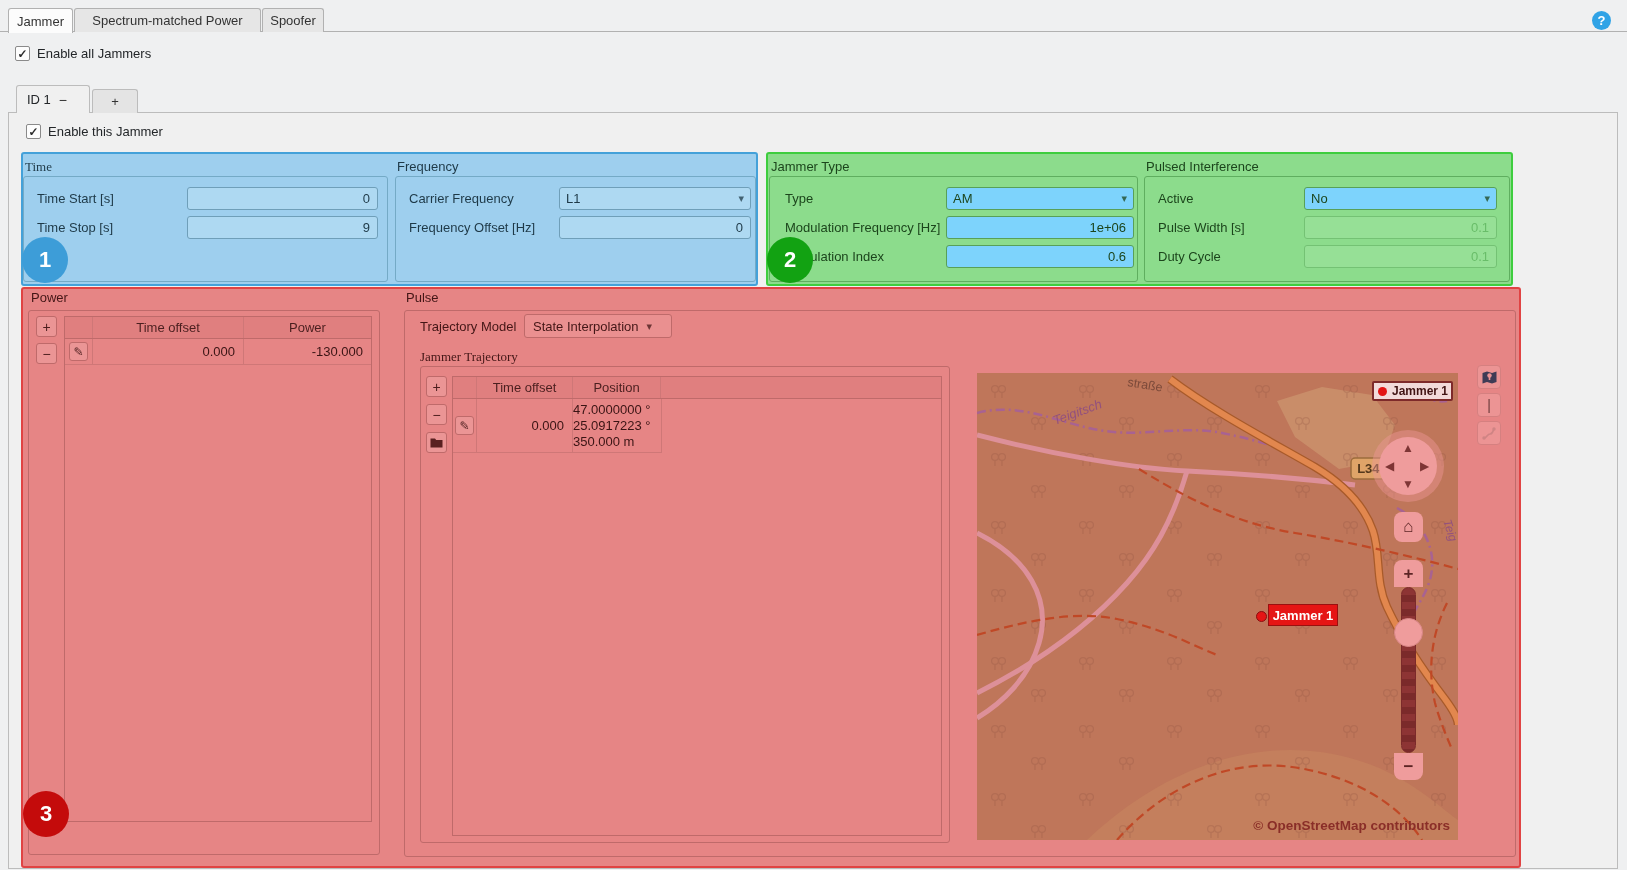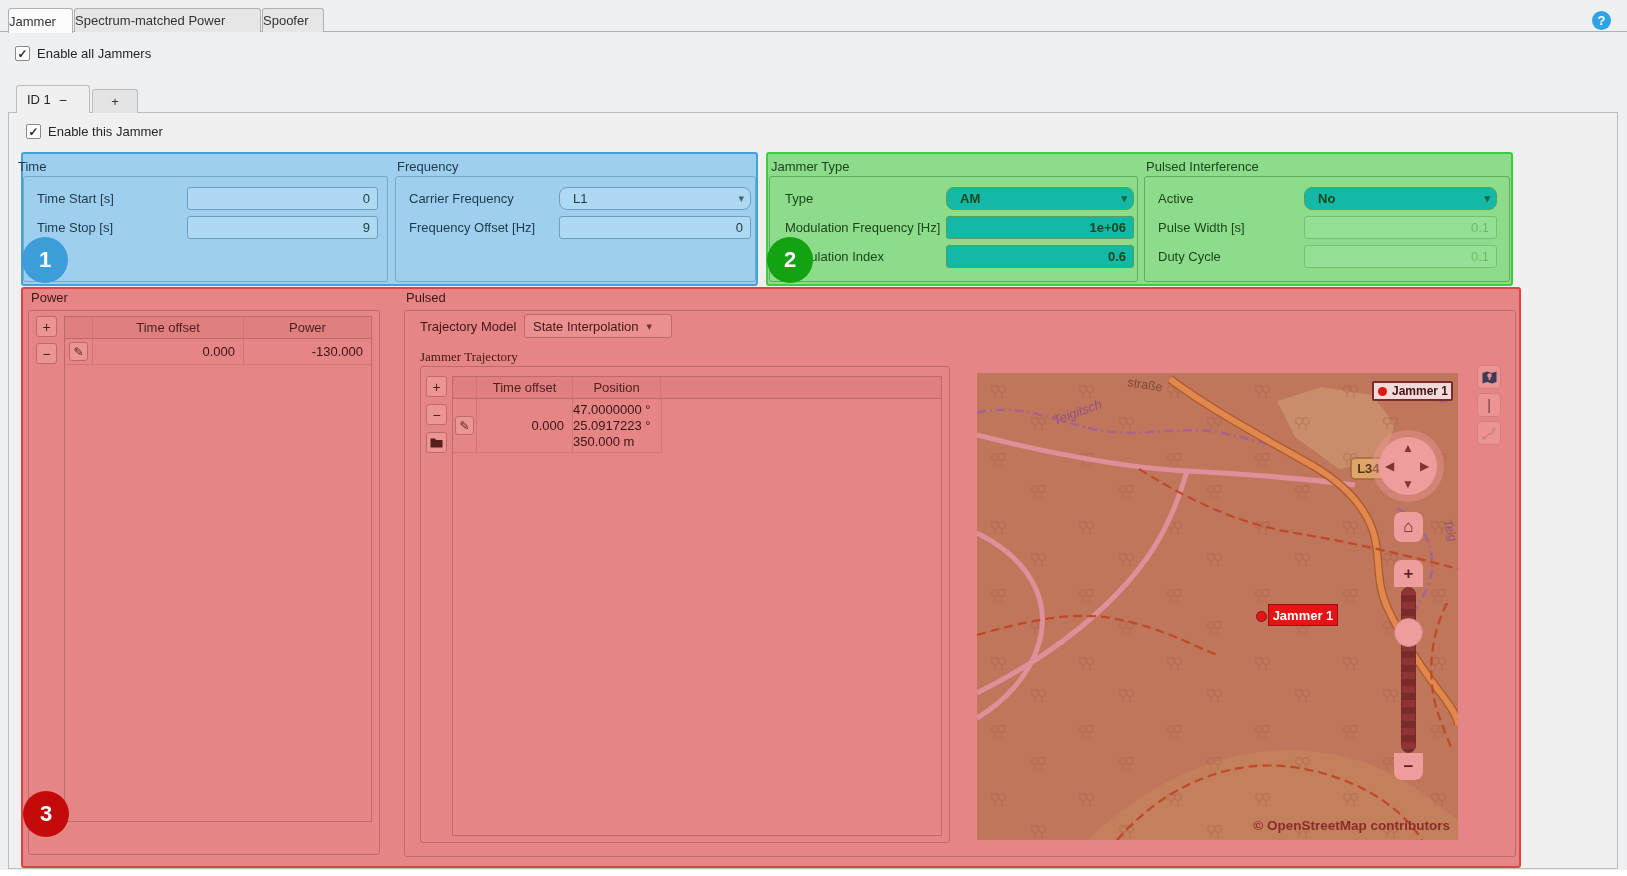--- a/index.html
+++ b/index.html
@@ -3,21 +3,21 @@
 <meta charset="utf-8">
 <style>
   * { margin:0; padding:0; box-sizing:border-box; }
   html,body { background:#ffffff; }
   body { font-family:"Liberation Sans", sans-serif; font-size:13px; color:#232629; }
   #screen { position:relative; width:1627px; height:876px; background:#eff0f1; overflow:hidden; }
   .abs { position:absolute; }
 
   
   .tabbar-line { position:absolute; left:0; top:31px; width:1627px; height:1px; background:#b1b1b1; }
-  .tab { position:absolute; top:8px; height:24px; display:flex; align-items:center; justify-content:flex-start;
+  .tab { position:absolute; top:8px; height:24px; display:flex; align-items:center; justify-content:center;
          border:1px solid #b1b1b1; border-bottom:none; border-radius:3px 3px 0 0; background:#e6e6e6; color:#333; }
   .tab.active { background:#fcfcfc; height:25px; z-index:3; }
   .help-btn { position:absolute; left:1592px; top:11px; width:19px; height:19px; border-radius:50%;
               background:#30a3e6; color:#fff; font-weight:bold; font-size:13px; display:flex; align-items:center; justify-content:center; }
 
   
   .checkbox { width:15px; height:15px; background:#fdfdfd; border:1px solid #8a8a8a; border-radius:2px;
               display:flex; align-items:center; justify-content:center; font-size:12px; font-weight:bold; color:#2b2b2b; }
 
   
@@ -42,23 +42,23 @@
   .red-box   { border:1px solid #bf6a6a; }
 
   .blue-text  { color:#1e3947; }
   .green-text { color:#1c451c; }
   .red-text   { color:#431616; }
 
   .field { position:absolute; height:23px; border-radius:3px; font-size:13px;
            display:flex; align-items:center; }
   .field.num { justify-content:flex-end; padding-right:7px; }
   .field.blue-f  { background:#aed9f2; border:1px solid #6f9fb9; color:#1e3947; }
-  .field.green-f { background:#14b8a6; border:1px solid #58a058; color:#1c451c;font-weight:bold; }
+  .field.green-f { background:#7dd3fc; border:1px solid #58a058; color:#1c451c; }
   .field.green-dis { background:#96e096; border:1px solid #74c274; color:#69bd69; }
-  .combo { padding-left:13px; justify-content:space-between; padding-right:6px;border-radius:8px; }
+  .combo { padding-left:6px; justify-content:space-between; padding-right:6px; }
   .combo .arr { font-size:11px; opacity:.75; }
 
   
   .sq-btn { position:absolute; width:21px; height:21px; background:#eb9595; border:1px solid #bf6a6a; border-radius:3px;
             display:flex; align-items:center; justify-content:center; color:#4d1e1e; font-size:14px; }
   .tbl { position:absolute; border:1px solid #bf6a6a; }
   .tbl-head { display:flex; background:#e07f7f; height:22px; border-bottom:1px solid #bf6a6a; color:#4a1f1f; }
   .tbl-head > div { display:flex; align-items:center; justify-content:center; border-right:1px solid #cf7777; }
   .tbl-row { display:flex; border-bottom:1px solid #cf7777; }
   .tbl-row > div { display:flex; align-items:center; border-right:1px solid #cf7777; }
@@ -131,21 +131,21 @@
   </div>
 
   <div class="abs" style="left:26px; top:124px; display:flex; align-items:center; gap:7px;">
     <div class="checkbox">
       <span>✓</span>
     </div>
     <span>Enable this Jammer</span>
   </div>
 
   <div class="region blue"></div>
-  <div class="gtitle blue-text" style="left:18px; top:159px;">Time</div>
+  <div class="gtitle blue-text" style="left:25px; top:159px;font-family:Liberation Serif, serif;">Time</div>
   <div class="gbox blue-box" style="left:23px; top:176px; width:365px; height:106px;"></div>
   <div class="abs blue-text" style="left:37px; top:191px;">Time Start [s]</div>
   <div class="field num blue-f" style="left:187px; top:187px; width:191px;">
     <span>0</span>
   </div>
   <div class="abs blue-text" style="left:37px; top:220px;">Time Stop [s]</div>
   <div class="field num blue-f" style="left:187px; top:216px; width:191px;">
     <span>9</span>
   </div>
 
@@ -214,21 +214,21 @@
       <div style="width:28px; justify-content:center;">
         <div class="edit-btn">
           <span>✎</span>
         </div>
       </div>
       <div class="cell-num" style="width:151px;">0.000</div>
       <div class="cell-num" style="width:127px; border-right:none;">-130.000</div>
     </div>
   </div>
 
-  <div class="gtitle red-text" style="left:406px; top:290px;">Pulsed</div>
+  <div class="gtitle red-text" style="left:406px; top:290px;">Pulse</div>
   <div class="gbox red-box" style="left:404px; top:310px; width:1112px; height:547px;"></div>
   <div class="abs red-text" style="left:420px; top:319px;">Trajectory Model</div>
   <div class="mini-combo" style="left:524px; top:314px; width:148px;">
     <span>State Interpolation</span>
     <span style="font-size:11px; opacity:.75;">▾</span>
   </div>
   <div class="abs red-text" style="left:420px; top:349px;font-family:Liberation Serif, serif;">Jammer Trajectory</div>
   <div class="gbox red-box" style="left:420px; top:366px; width:530px; height:477px;"></div>
   <div class="sq-btn" style="left:426px; top:376px;">
     <span>+</span>

